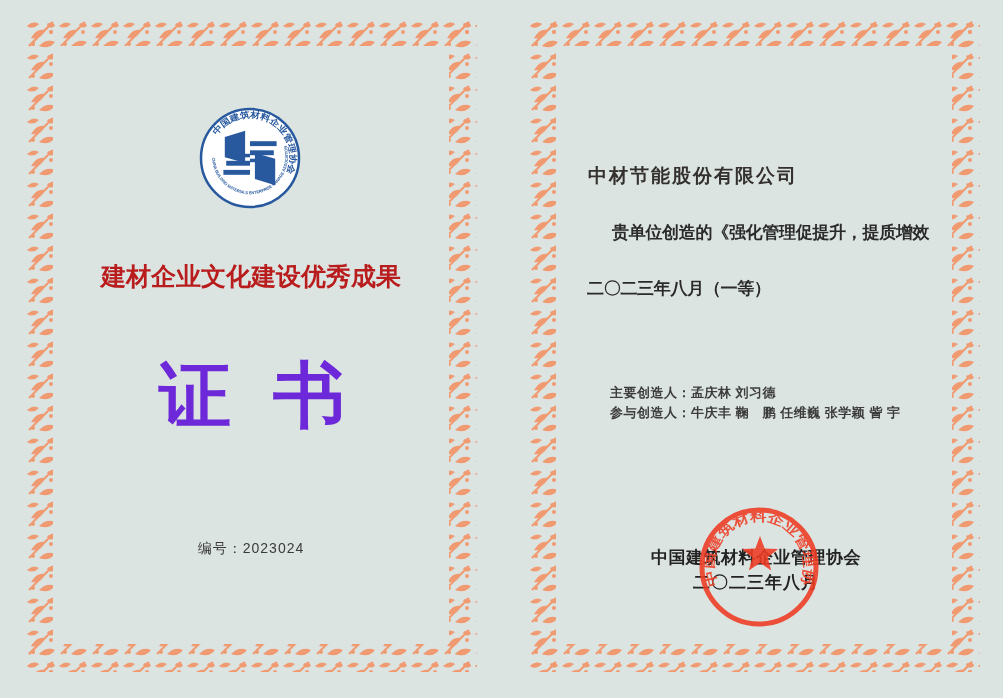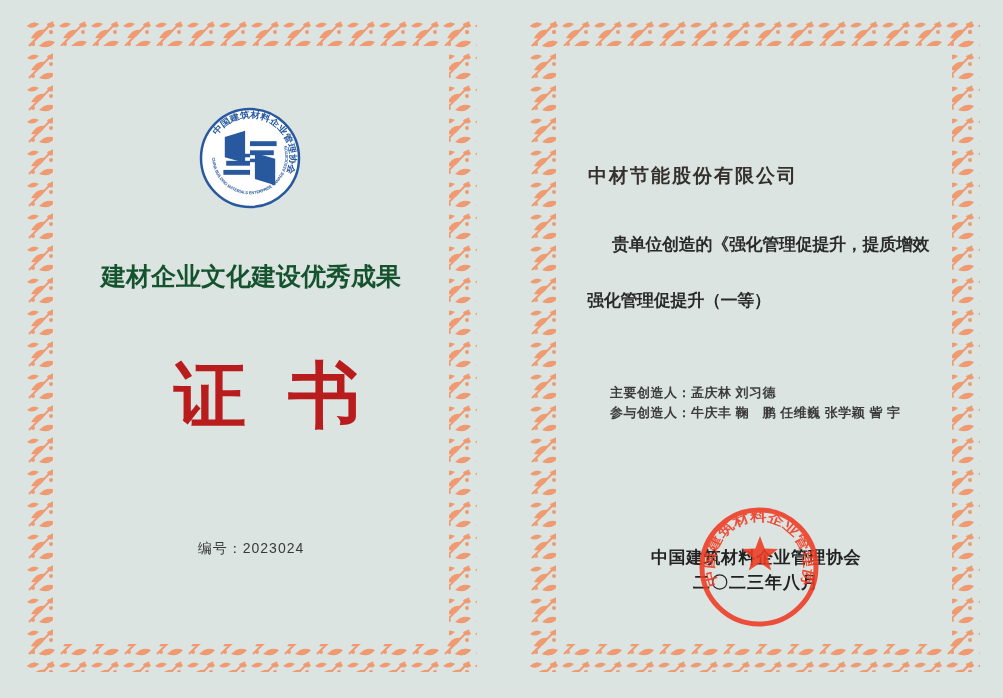--- a/index.html
+++ b/index.html
@@ -9,44 +9,43 @@
     font-family:"Liberation Sans", sans-serif;
     overflow:hidden;position:relative;
   }
   .canvas{position:absolute;left:0;top:0;width:1003px;height:698px;}
   .abs{position:absolute;}
   svg{display:block;}
 
   
   .cert-title{
     left:25px;top:260px;width:452px;text-align:center;
-    font-size:25px;font-weight:bold;color:#14532d;letter-spacing:0px;
+    font-size:25px;font-weight:bold;color:#b91c1c;letter-spacing:0px;
   }
   .cert-word{
-    left:41px;top:348px;width:452px;text-align:center;
+    left:26px;top:348px;width:452px;text-align:center;
     font-family:"DejaVu Serif", serif;
-    font-size:72px;font-weight:bold;color:#b91c1c;
+    font-size:72px;font-weight:bold;color:#6d28d9;
     letter-spacing:42px;text-indent:42px; 
   }
   .serial{
     left:25px;top:540px;width:452px;text-align:center;
     font-size:14px;color:#3A3A3A;letter-spacing:1px;
   }
 
   
   .recipient{
     left:588px;top:163px;width:360px;
     font-family:"DejaVu Serif", serif;
     font-size:19px;font-weight:600;color:#33302D;letter-spacing:2px;
   }
   .body-line{
     left:587px;width:350px;
     font-size:17px;font-weight:bold;color:#2A2A2A;letter-spacing:-0.3px;
     white-space:nowrap;
-    margin-top:12px;
   }
   .body-line.l1{top:221px;text-indent:25px;}
   .body-line.l2{top:249px;}
   .body-line.l3{top:277px;}
   .creators{
     left:610px;width:330px;
     font-size:13px;font-weight:600;color:#3C3C3C;letter-spacing:0.5px;
     white-space:nowrap;
   }
   .creators.main{top:384px;}
@@ -132,21 +131,21 @@
 
   <div class="abs cert-title">建材企业文化建设优秀成果</div>
 
   <div class="abs cert-word">证书</div>
 
   <div class="abs serial">编号：2023024</div>
 
   <div class="abs recipient">中材节能股份有限公司</div>
 
   <div class="abs body-line l1">贵单位创造的《强化管理促提升，提质增效</div>
-  <div class="abs body-line l3">强化管理促提升（一等）</div>
+  <div class="abs body-line l3">二〇二三年八月（一等）</div>
 
   <div class="abs creators part">参与创造人：牛庆丰 鞠　鹏 任维巍 张学颖 訾 宇</div>
   <div class="abs creators main">主要创造人：孟庆林 刘习德</div>
 
   <div class="abs issuer">中国建筑材料企业管理协会</div>
   <div class="abs issue-date">二〇二三年八月</div>
 
   <svg class="abs seal" width="130" height="130" viewBox="0 0 130 130">
     <defs>
       <path id="sealArc" d="M 24,85 A 45,45 0 1 1 100,85" fill="none"></path>

